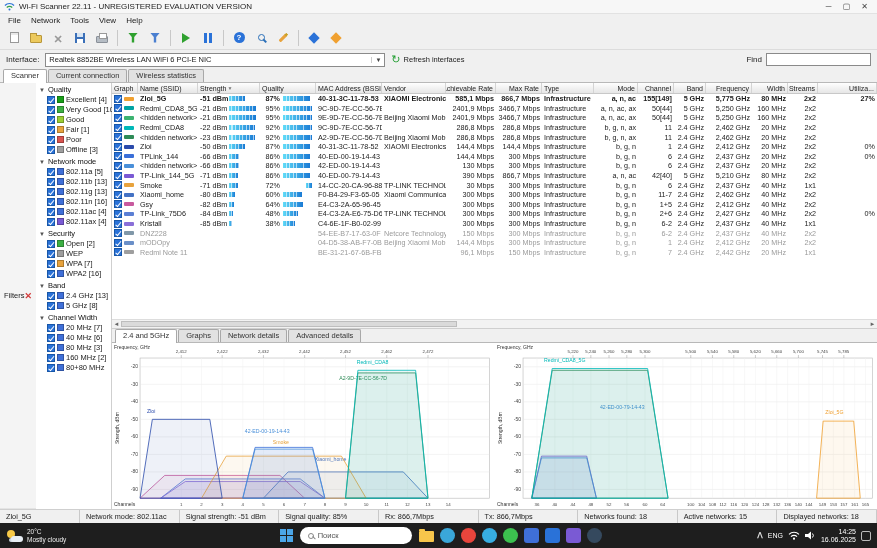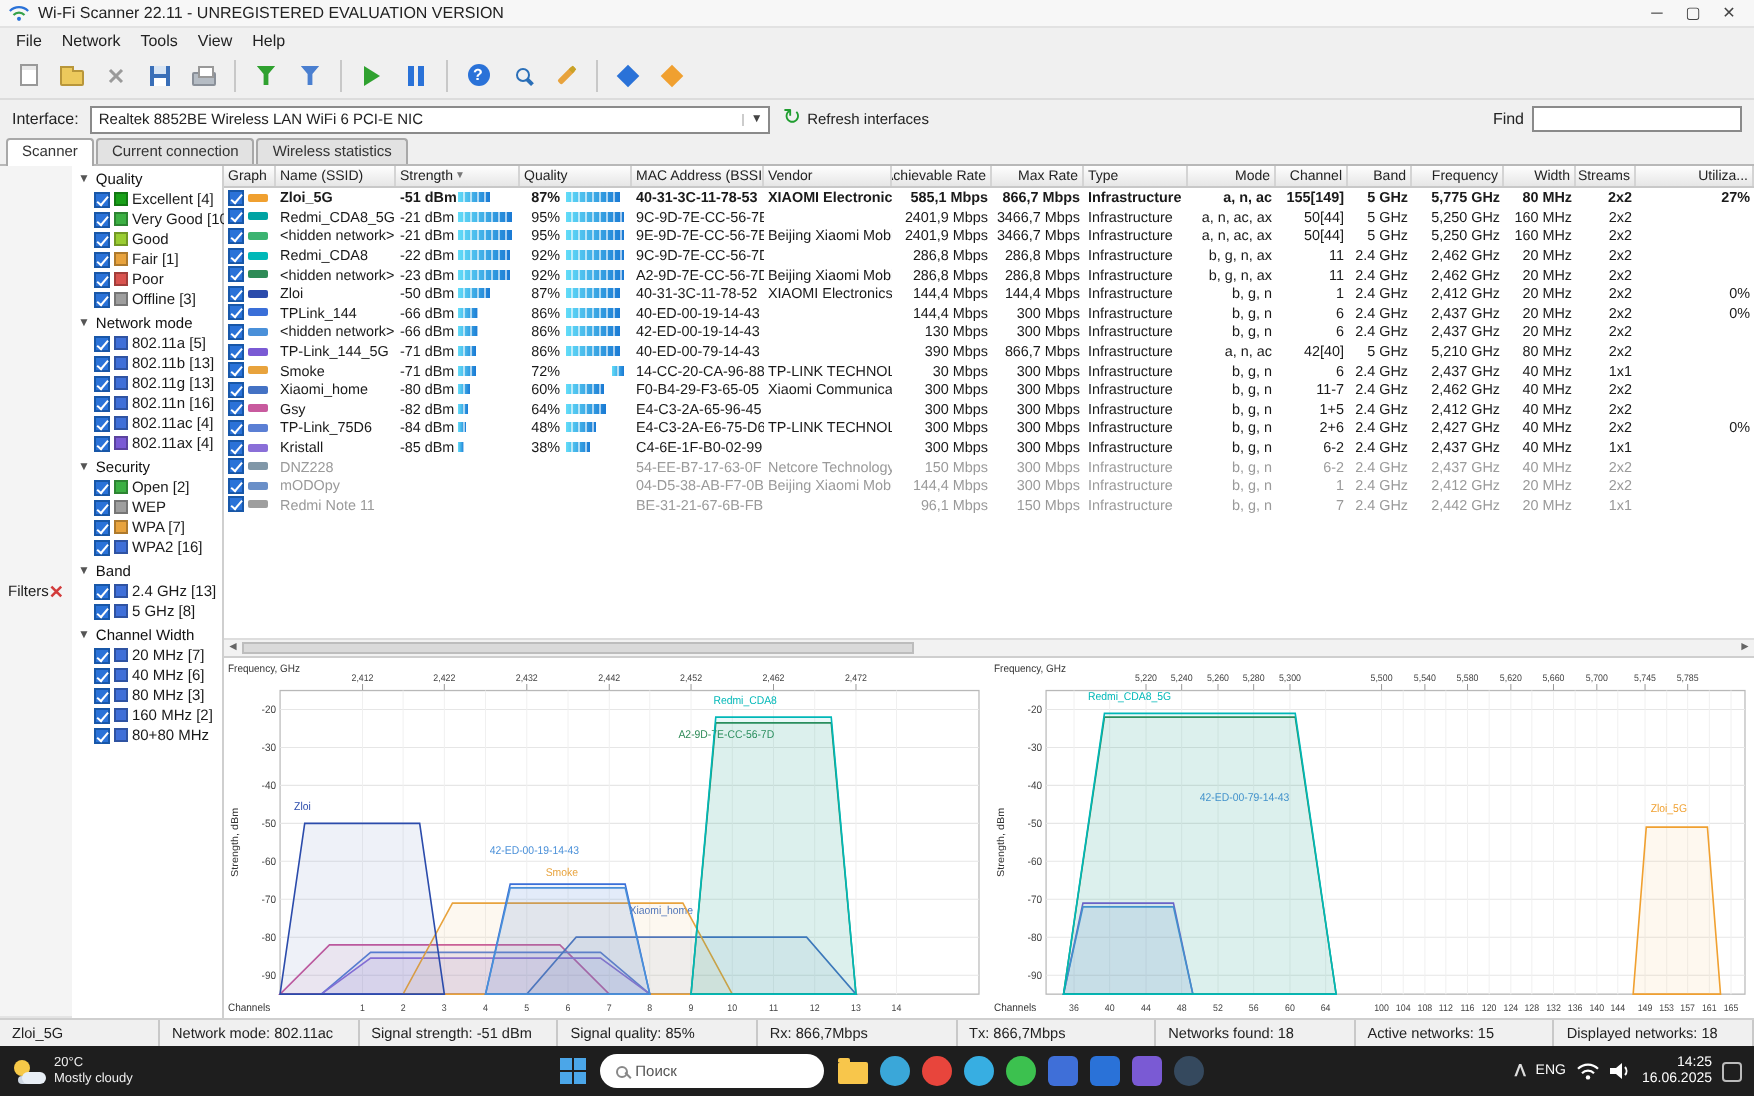--- a/index.html
+++ b/index.html
@@ -888,20 +888,26 @@
           </div>
         <div class="hscroll">
           <span class="hs-btn">◄</span>
           <span class="hs-track">
               <span class="hs-thumb"></span>
             </span>
           <span class="hs-btn">►</span>
         </div>
       </div>
 
+      <div class="tabbar" id="bottomtabs">
+          <span class="tab active">2.4 and 5GHz</span>
+          <span class="tab">Graphs</span>
+          <span class="tab">Network details</span>
+          <span class="tab">Advanced details</span>
+        </div>
 
       <div class="charts">
         <div class="chart" id="chart0">
             <svg viewBox="0 0 382 166" width="100%" height="100%" preserveAspectRatio="none">
               <rect x="28" y="15" width="349" height="140" fill="#ffffff" stroke="#b8b8b8" stroke-width="0.6"></rect>
               <line x1="28" x2="377" y1="23.75" y2="23.75" stroke="#e6e6e6" stroke-width="0.5"></line>
               <text x="26" y="25.35" font-size="5" text-anchor="end" fill="#444" font-family="Liberation Sans,sans-serif">-20</text>
               <line x1="28" x2="377" y1="41.25" y2="41.25" stroke="#e6e6e6" stroke-width="0.5"></line>
               <text x="26" y="42.85" font-size="5" text-anchor="end" fill="#444" font-family="Liberation Sans,sans-serif">-30</text>
               <line x1="28" x2="377" y1="58.75" y2="58.75" stroke="#e6e6e6" stroke-width="0.5"></line>

